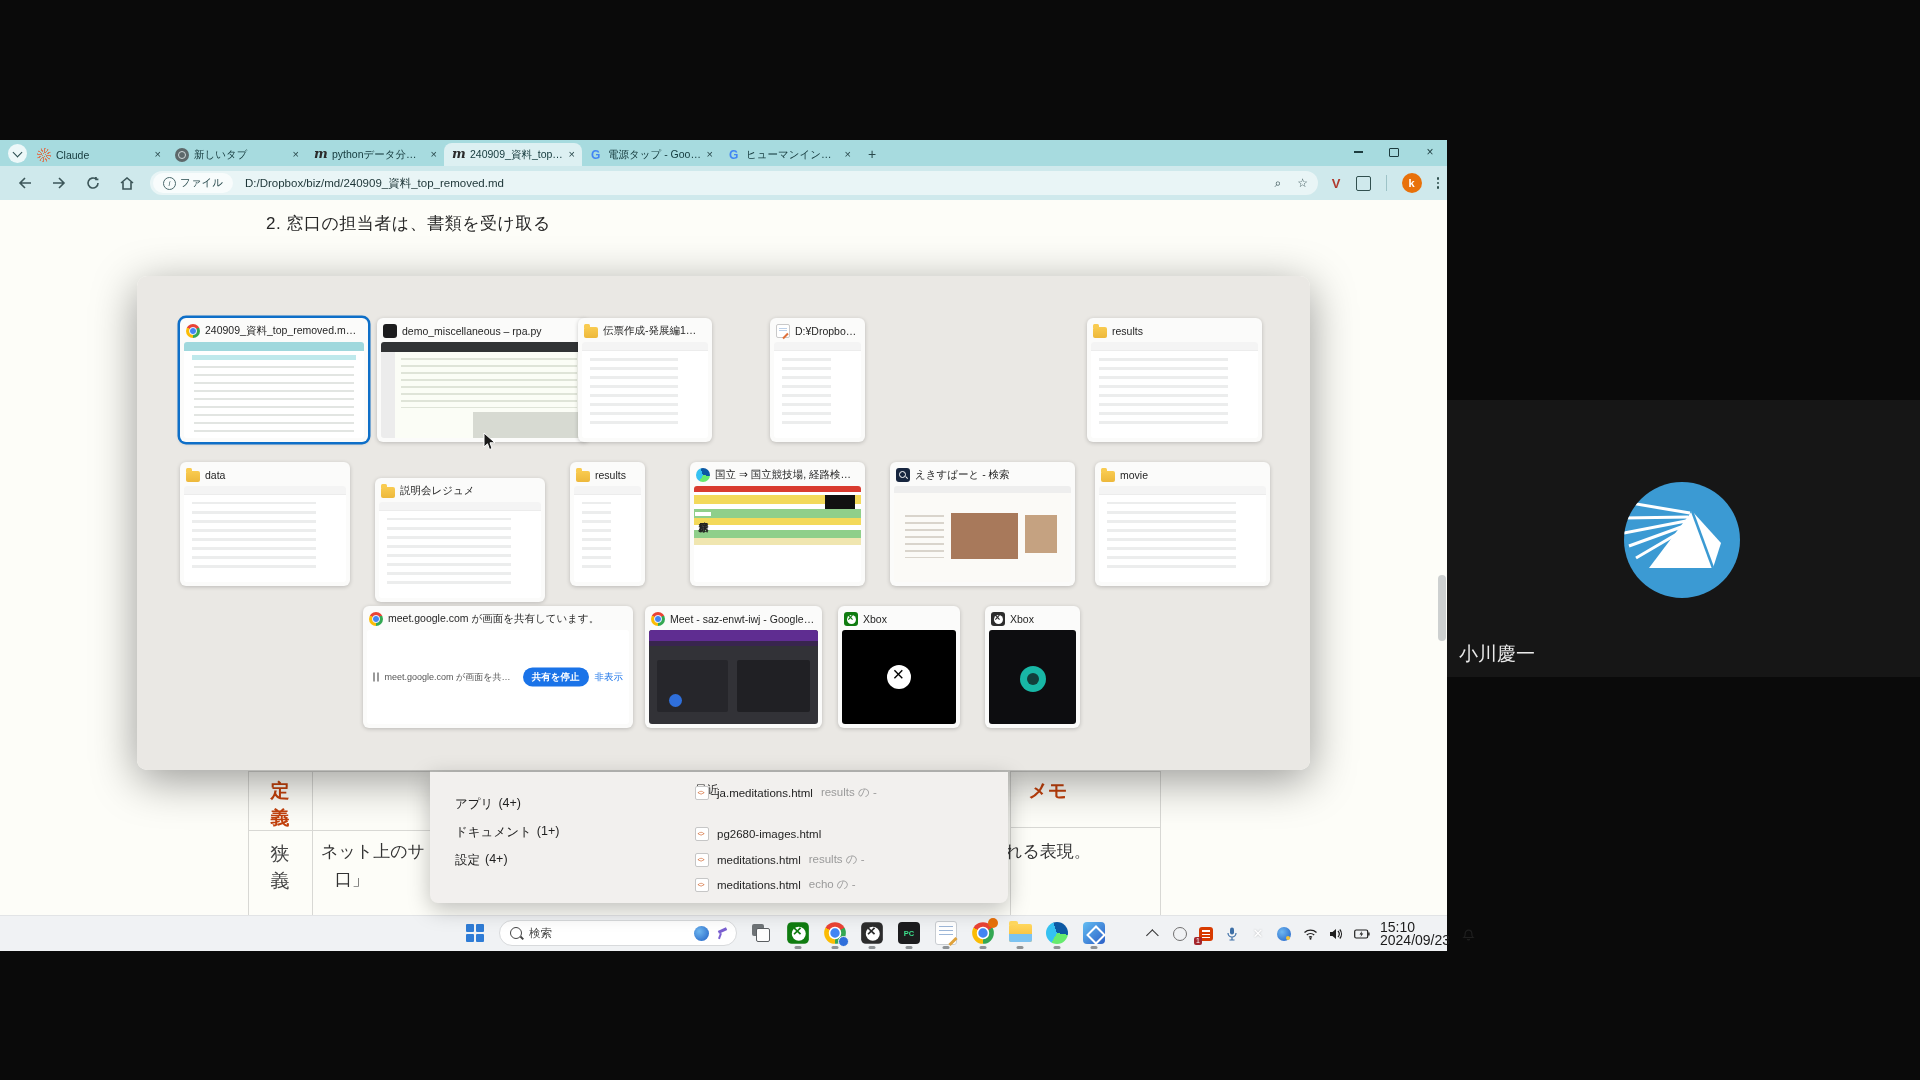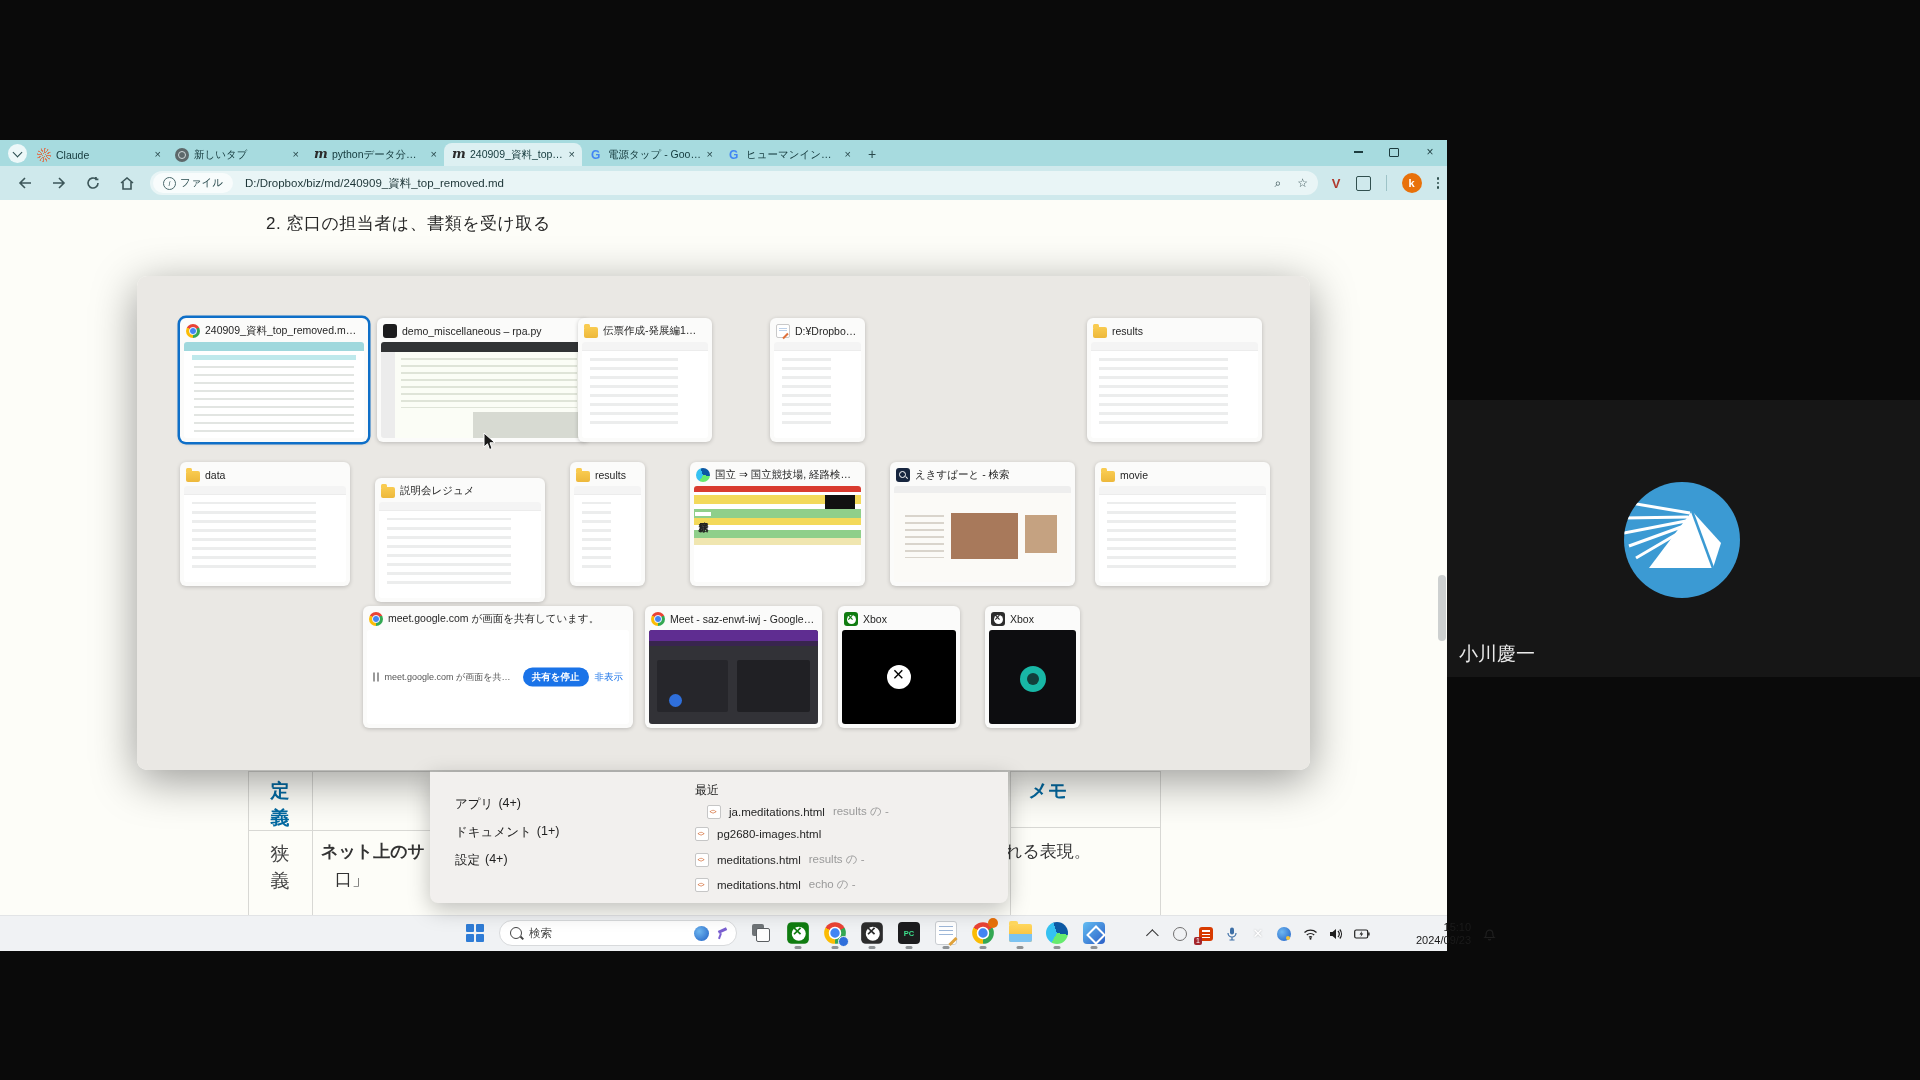--- a/index.html
+++ b/index.html
@@ -45,21 +45,21 @@
   .vline{width:1px;height:16px;background:#9dc3c7;}
   .avatar-k{width:20px;height:20px;border-radius:50%;background:#e8710a;color:#fff;font-size:11px;font-weight:bold;
             display:flex;align-items:center;justify-content:center;}
   .dots3{display:flex;flex-direction:column;gap:2px;}
   .dots3 i{width:2.5px;height:2.5px;border-radius:50%;background:#31504f;}
   
   .page{position:absolute;left:0;top:60px;width:100%;height:715px;background:#fdfdf8;overflow:hidden;}
   .mdline{position:absolute;left:266px;font-size:17px;color:#262626;letter-spacing:0.5px;}
   .scrollthumb{position:absolute;right:1px;top:375px;width:8px;height:66px;background:#cdd0d0;border-radius:4px;}
   .tline{position:absolute;background:#d8d8d4;}
-  .cellhdr{position:absolute;font-weight:bold;font-size:19px;color:#0369a1;width:24px;line-height:27px;text-align:center;}
+  .cellhdr{position:absolute;font-weight:bold;font-size:19px;color:#c2410c;width:24px;line-height:27px;text-align:center;}
   .celltxt{position:absolute;font-size:17px;color:#333;line-height:28px;}
   
   .taskview{position:absolute;left:137px;top:136px;width:1173px;height:494px;background:rgba(234,232,228,0.985);
             border-radius:10px;box-shadow:0 10px 45px rgba(0,0,0,0.4);}
   .tw{position:absolute;background:#fbfbfa;border-radius:6px;box-shadow:0 1px 4px rgba(0,0,0,0.2);
       padding:4px;box-sizing:border-box;}
   .tw.sel{box-shadow:0 0 0 2.5px #0e6fc8,0 1px 4px rgba(0,0,0,0.25);}
   .twh{height:18px;display:flex;align-items:center;gap:5px;padding:0 2px;}
   .twl{flex:1;font-size:10.5px;color:#1f1f1f;white-space:nowrap;overflow:hidden;text-overflow:ellipsis;}
   .twt{position:absolute;left:4px;right:4px;top:24px;bottom:4px;border-radius:3px;overflow:hidden;background:#fff;}
@@ -209,21 +209,21 @@
   .trayic{width:16px;height:16px;display:flex;align-items:center;justify-content:center;position:relative;}
   .tr-chev{width:8px;height:8px;border-left:1.6px solid #333;border-top:1.6px solid #333;transform:rotate(45deg) translateY(3px);}
   .tr-ring{width:12px;height:12px;border:1.7px solid #707070;border-radius:50%;}
   .tr-red{width:14px;height:14px;background:#d83b01;border-radius:3px;position:relative;}
   .tr-red::after{content:"";position:absolute;inset:3px;background:repeating-linear-gradient(#fff 0 1.5px,transparent 1.5px 3.5px);}
   .tr-redbadge{position:absolute;left:-4px;bottom:-3px;background:#a4262c;color:#fff;font-size:7px;border-radius:2px;
                padding:0 2px;line-height:8px;}
   .tr-x{color:#fff;font-size:13px;text-shadow:0 0 2px rgba(0,0,0,0.25);}
   .tr-sphere{width:14px;height:14px;border-radius:50%;background:radial-gradient(circle at 35% 35%,#6fb7f0,#1d5ec6);position:relative;}
   .tr-sphere::after{content:"";position:absolute;right:1px;bottom:1px;width:4px;height:4px;border-radius:50%;background:#f3c23a;}
-  .clock{font-size:11px;color:#1b1b1b;text-align:right;line-height:13px;margin-left:36px;}
+  .clock{font-size:14px;color:#1b1b1b;line-height:13px;}
   
   .tile{position:absolute;left:1447px;top:400px;width:473px;height:277px;background:#161616;}
   .pname{position:absolute;left:12px;bottom:10px;color:#eaeaea;font-size:19px;}
   .pavatar{position:absolute;left:175px;top:80px;width:120px;height:120px;}
 </style>
 </head>
 <body>
 
 <div class="stage">
 
@@ -328,21 +328,21 @@
       <div class="tline" style="left:248px;top:571px;width:182px;height:1px;"></div>
       <div class="tline" style="left:248px;top:630px;width:182px;height:1px;"></div>
       <div class="tline" style="left:248px;top:571px;width:1px;height:144px;"></div>
       <div class="tline" style="left:312px;top:571px;width:1px;height:144px;"></div>
       <div class="tline" style="left:1010px;top:571px;width:150px;height:1px;"></div>
       <div class="tline" style="left:1010px;top:627px;width:150px;height:1px;"></div>
       <div class="tline" style="left:1010px;top:571px;width:1px;height:144px;"></div>
       <div class="tline" style="left:1160px;top:571px;width:1px;height:144px;"></div>
       <div class="cellhdr" style="left:268px;top:577px;">定義</div>
       <div class="cellhdr" style="left:268px;top:640px;font-weight:normal;color:#444;">狭義</div>
-      <div class="celltxt" style="left:321px;top:638px;font-weight:bold;">ネット上のサ</div>
+      <div class="celltxt" style="left:321px;top:638px;">ネット上のサ</div>
       <div class="celltxt" style="left:335px;top:666px;">口」</div>
       <div class="cellhdr" style="left:1022px;top:580px;width:52px;line-height:22px;">メモ</div>
       <div class="celltxt" style="left:1005px;top:638px;">れる表現。</div>
       <div class="scrollthumb"></div>
     </div>
 
     <div class="taskview">
 
       <div class="tw sel" style="left:43px;top:42px;width:188px;height:124px;">
         <div class="twh">
@@ -532,21 +532,21 @@
       </div>
       <div class="cat" style="top:52px;">
         <span>ドキュメント</span>
         <span>(1+)</span>
       </div>
       <div class="cat" style="top:80px;">
         <span>設定</span>
         <span>(4+)</span>
       </div>
       <div class="recenthdr">最近</div>
-      <div class="recitem" style="top:32px;margin-left:12px;">
+      <div class="recitem" style="top:13px;">
         <span class="ic ic-html"></span>
         <span class="recname">ja.meditations.html</span>
         <span class="recdetail">results の -</span>
       </div>
       <div class="recitem" style="top:55px;">
         <span class="ic ic-html"></span>
         <span class="recname">pg2680-images.html</span>
         <span class="recdetail"></span>
       </div>
       <div class="recitem" style="top:80px;">

